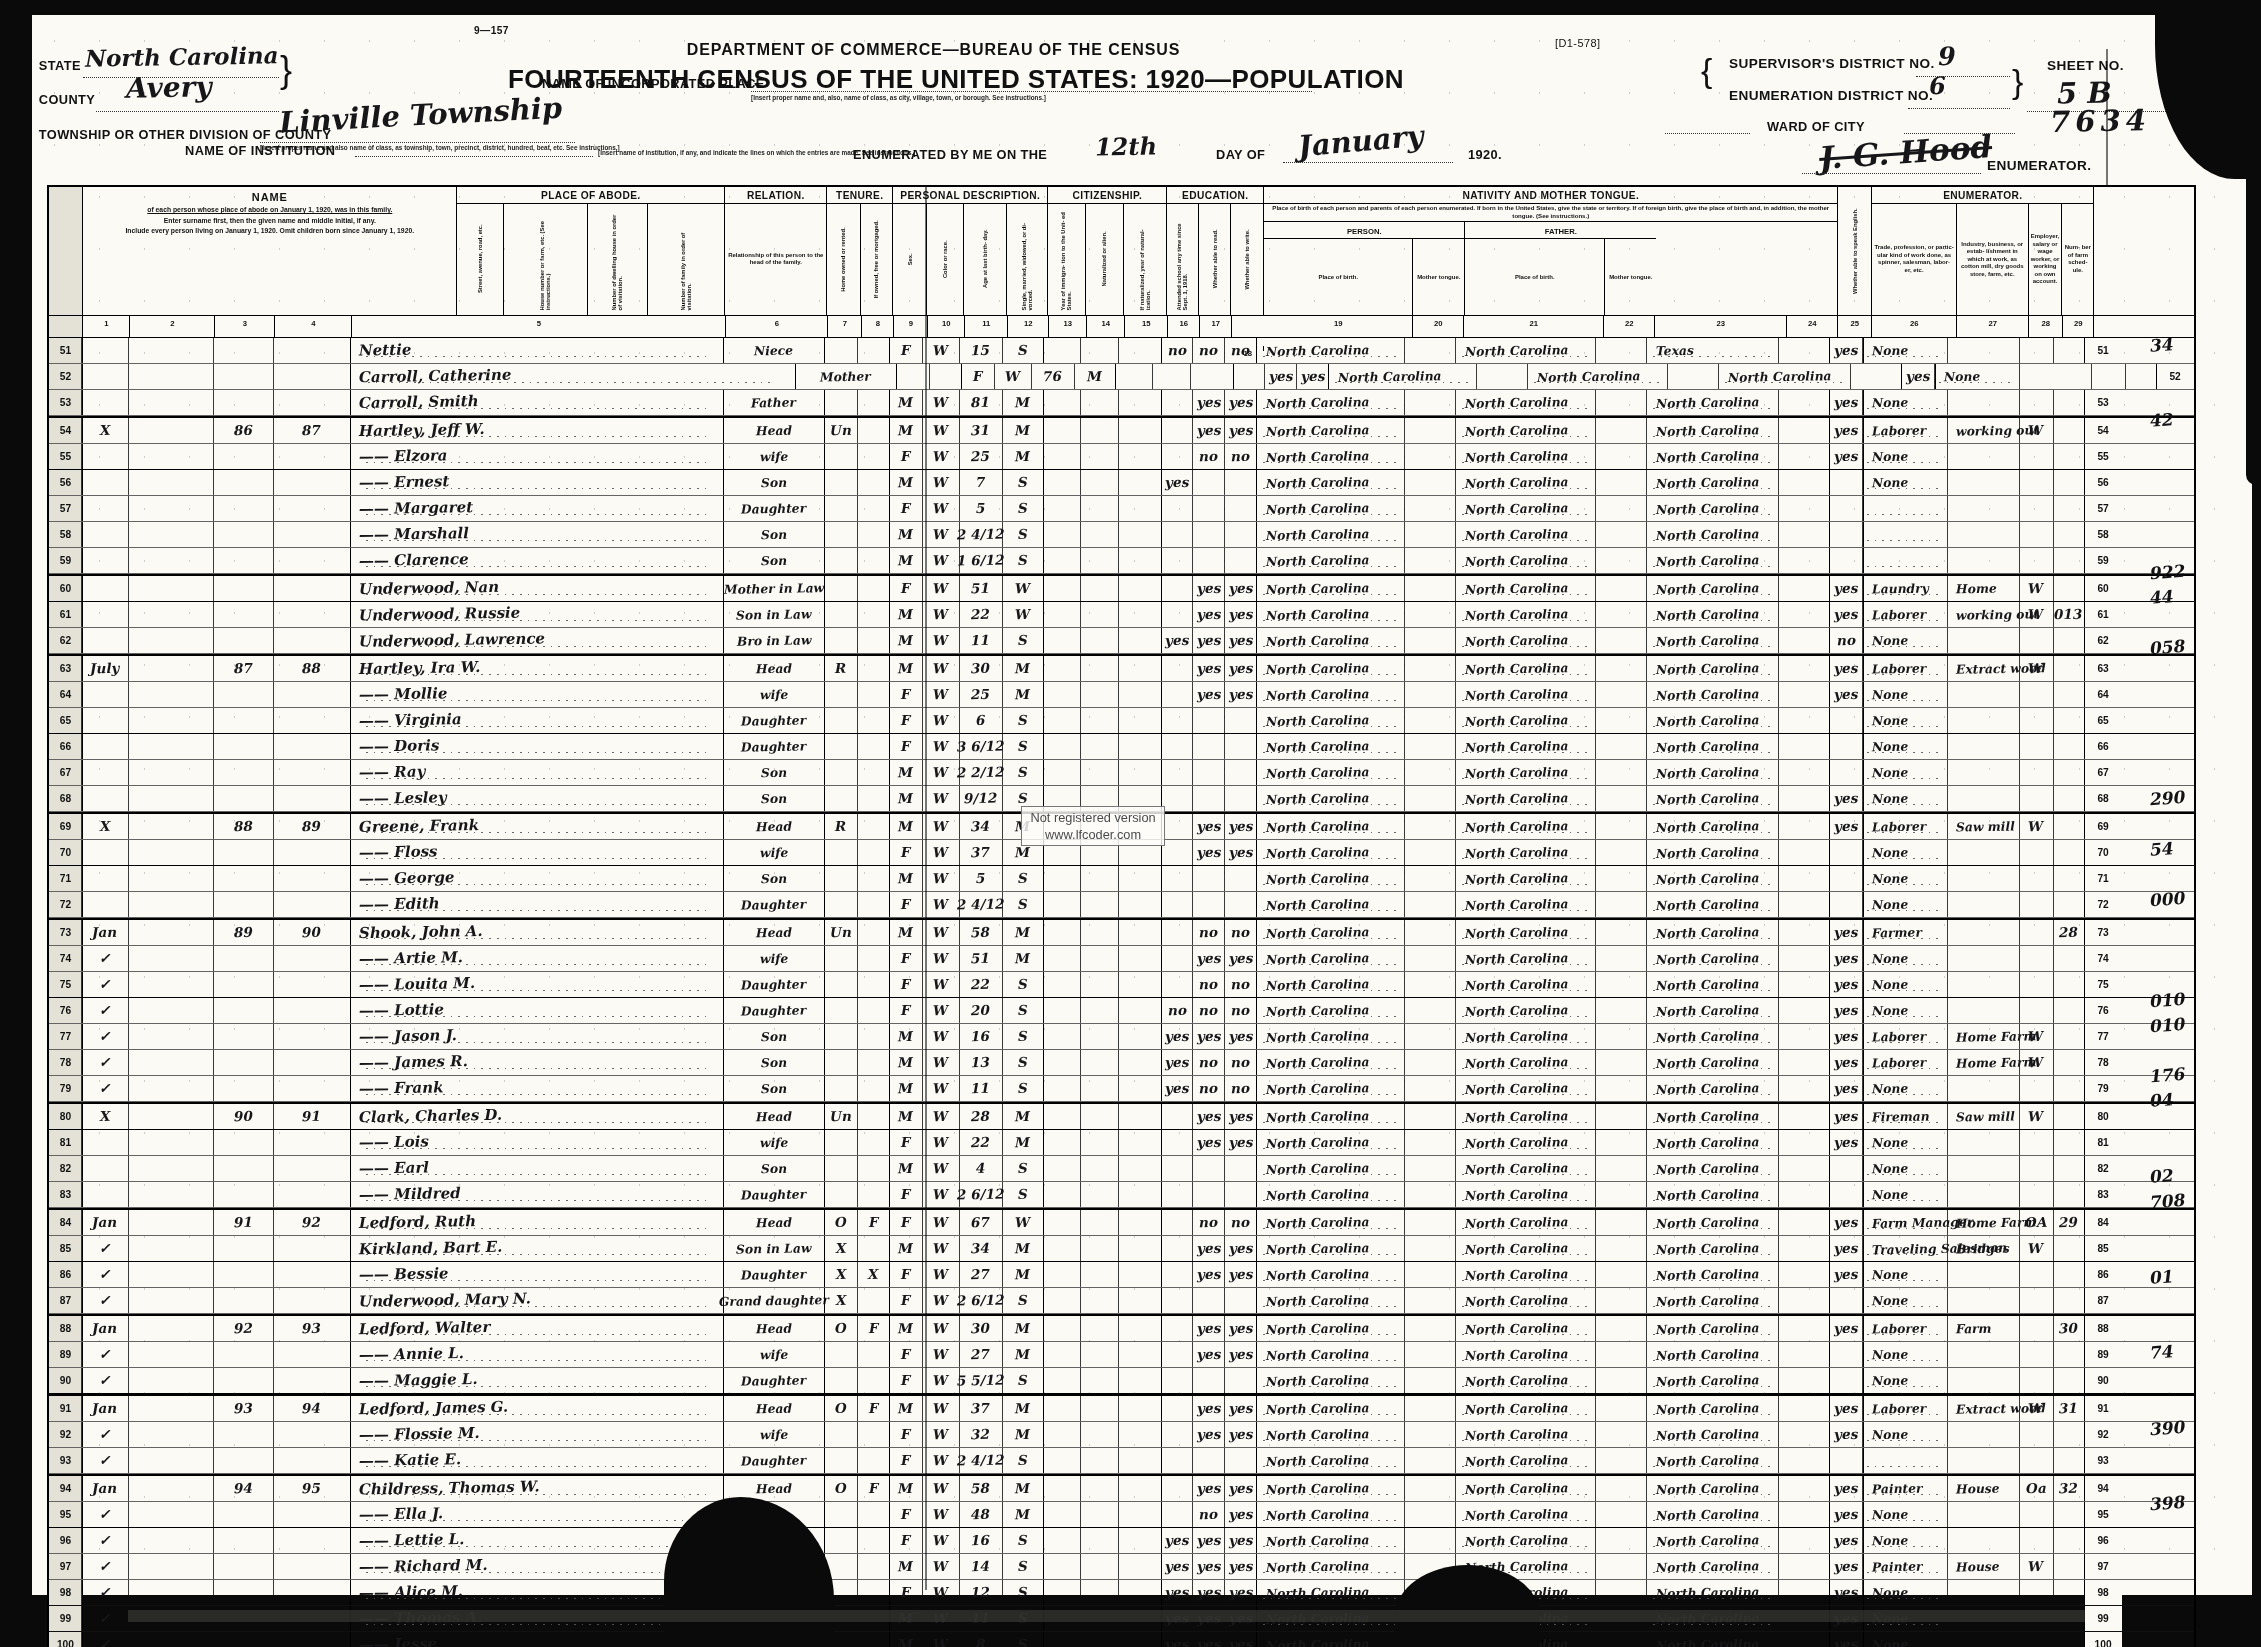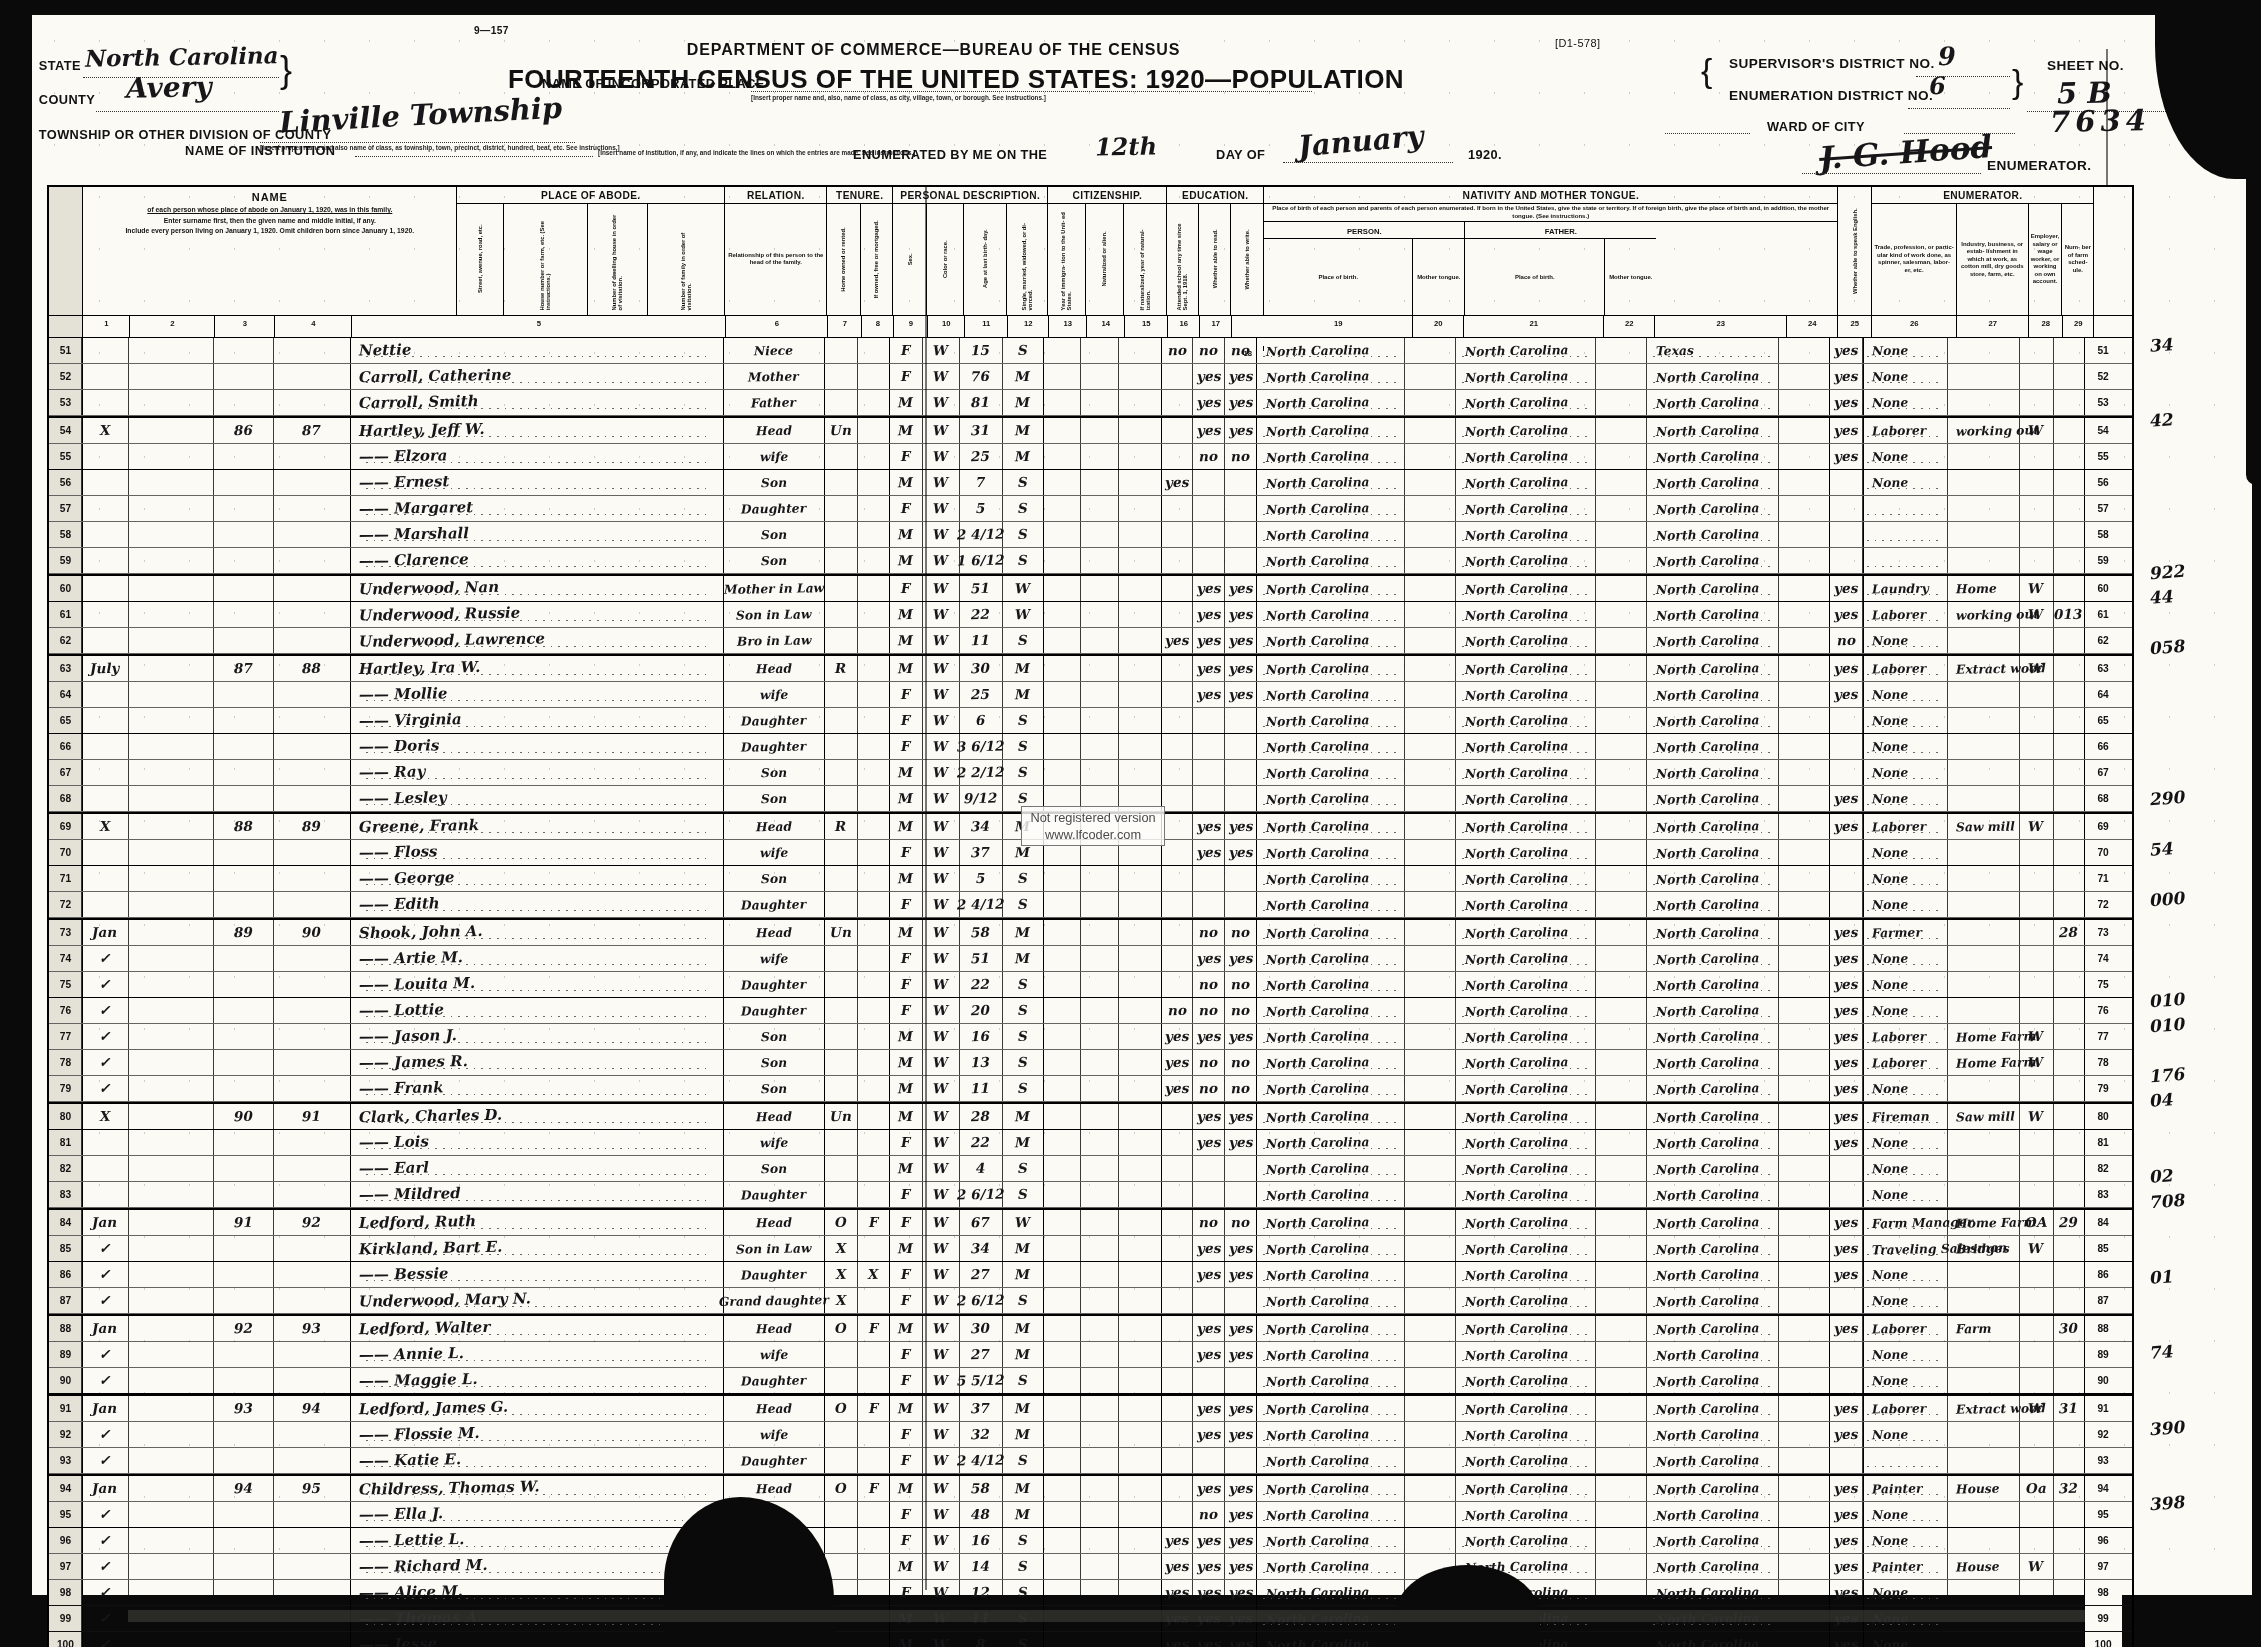--- a/index.html
+++ b/index.html
@@ -346,21 +346,21 @@
           <div class="tcell" style="width: 34px;"></div>
           <div class="tcell" style="width: 31px;"></div>
           <div class="tcell sec numcell rn" style="width: 38px;">51</div>
         </div>
         <div class="trow" style="height: 25px;">
           <div class="tcell sec numcell" style="width: 34px;">52</div>
           <div class="tcell sec" style="width: 47px;"></div>
           <div class="tcell" style="width: 85px;"></div>
           <div class="tcell" style="width: 60px;"></div>
           <div class="tcell" style="width: 77px;"></div>
-          <div class="tcell sec namec lft dotbase" style="width: 374px;">
+          <div class="tcell sec namec lft dotbase" style="width: 446px;">
             <span class="hw">Carroll, Catherine</span>
           </div>
           <div class="tcell sec" style="width: 102px;">
             <span class="hw" style="font-size: 12.3px;">Mother</span>
           </div>
           <div class="tcell sec" style="width: 34px;"></div>
           <div class="tcell" style="width: 32px;"></div>
           <div class="tcell sec" style="width: 34px;">
             <span class="hw">F</span>
           </div>

